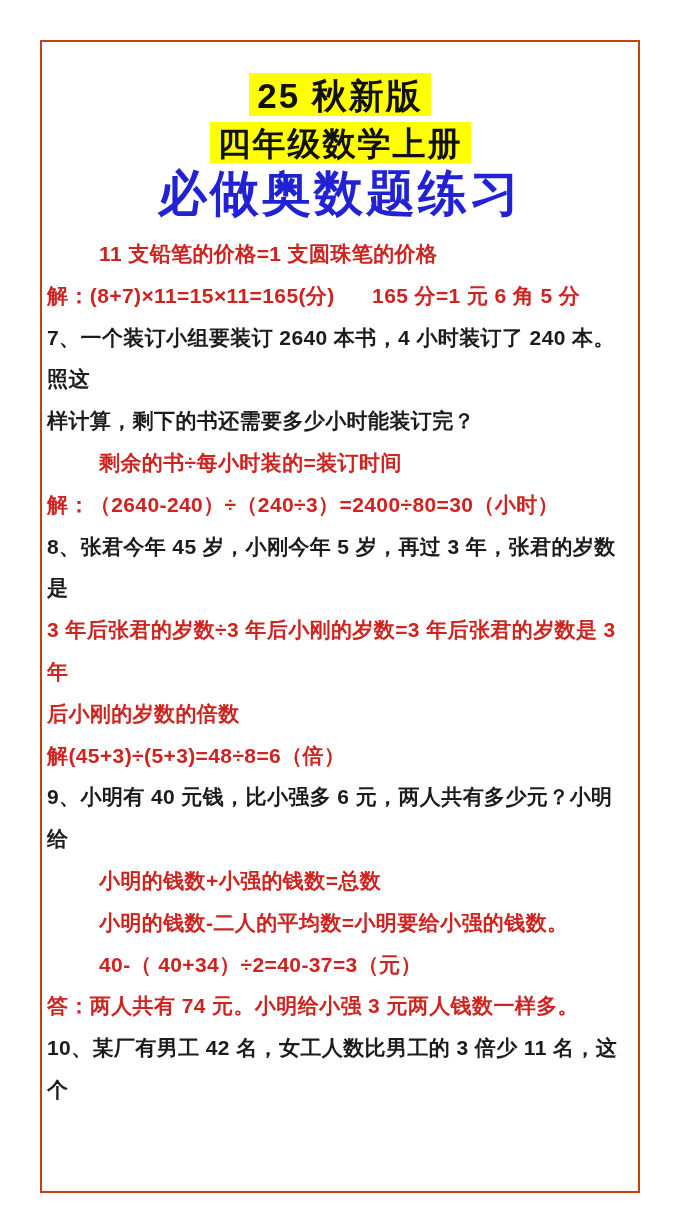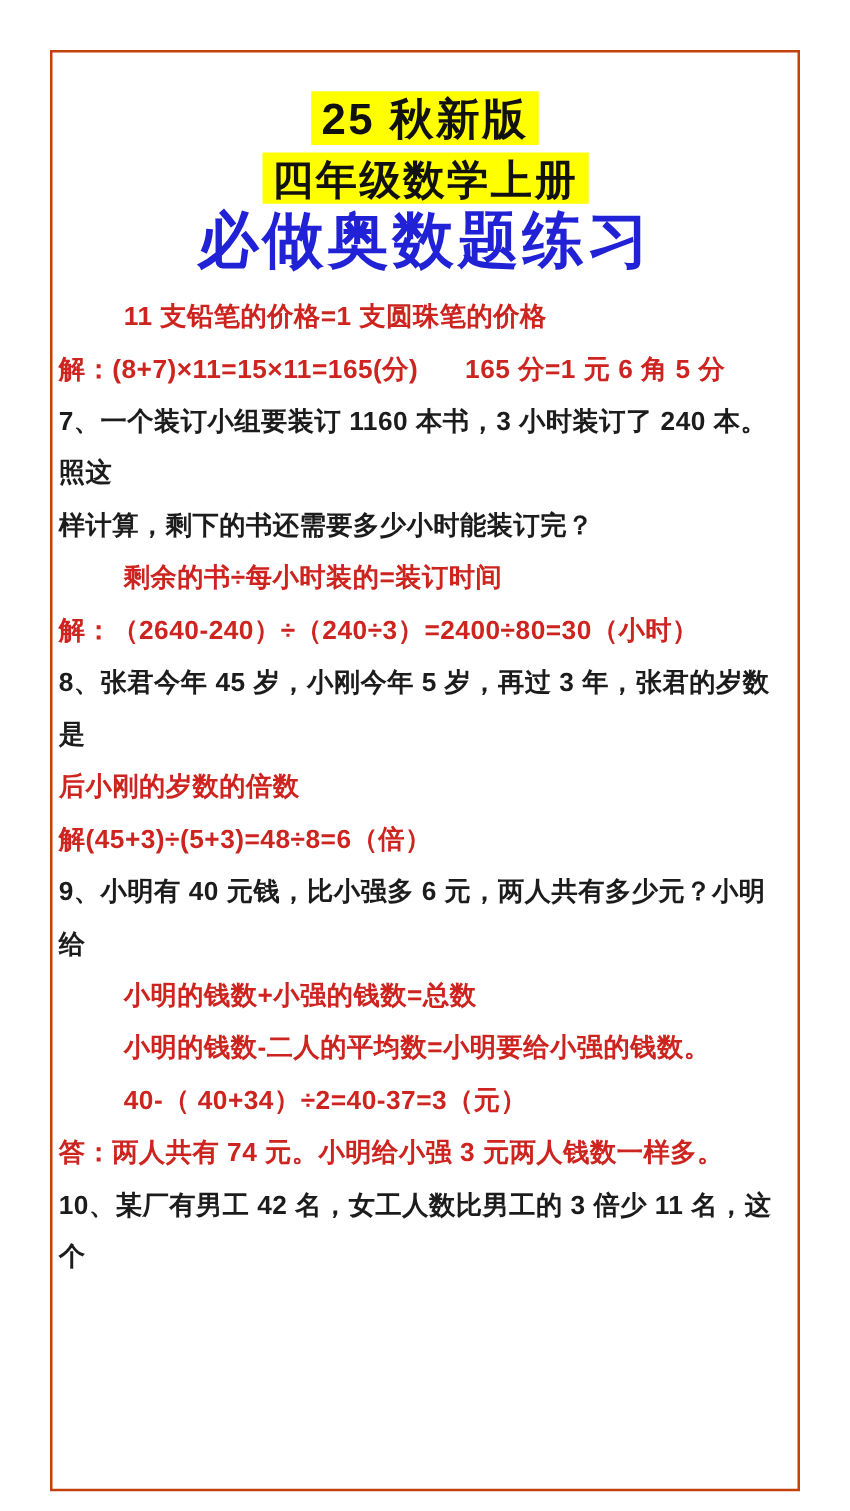--- a/index.html
+++ b/index.html
@@ -72,25 +72,26 @@
     </div>
     <div class="title-row t2">
       <span class="hl">四年级数学上册</span>
     </div>
     <div class="title-row t3">必做奥数题练习</div>
   </div>
 
   <div class="lines">
       <div class="line red indent">11 支铅笔的价格=1 支圆珠笔的价格</div>
       <div class="line red">解：(8+7)×11=15×11=165(分)      165 分=1 元 6 角 5 分</div>
-      <div class="line black">7、一个装订小组要装订 1160 本书，3 小时装订了 240 本。照这</div>
+      <div class="line black">7、一个装订小组要装订 2640 本书，4 小时装订了 240 本。照这</div>
       <div class="line black">样计算，剩下的书还需要多少小时能装订完？</div>
       <div class="line red indent">剩余的书÷每小时装的=装订时间</div>
       <div class="line red">解：（2640-240）÷（240÷3）=2400÷80=30（小时）</div>
       <div class="line black">8、张君今年 45 岁，小刚今年 5 岁，再过 3 年，张君的岁数是</div>
+      <div class="line red">3 年后张君的岁数÷3 年后小刚的岁数=3 年后张君的岁数是 3 年</div>
       <div class="line red">后小刚的岁数的倍数</div>
       <div class="line red">解(45+3)÷(5+3)=48÷8=6（倍）</div>
       <div class="line black">9、小明有 40 元钱，比小强多 6 元，两人共有多少元？小明给</div>
       <div class="line red indent">小明的钱数+小强的钱数=总数</div>
       <div class="line red indent">小明的钱数-二人的平均数=小明要给小强的钱数。</div>
       <div class="line red indent">40-（ 40+34）÷2=40-37=3（元）</div>
       <div class="line red">答：两人共有 74 元。小明给小强 3 元两人钱数一样多。</div>
       <div class="line black">10、某厂有男工 42 名，女工人数比男工的 3 倍少 11 名，这个</div>
     </div>
 </div>

